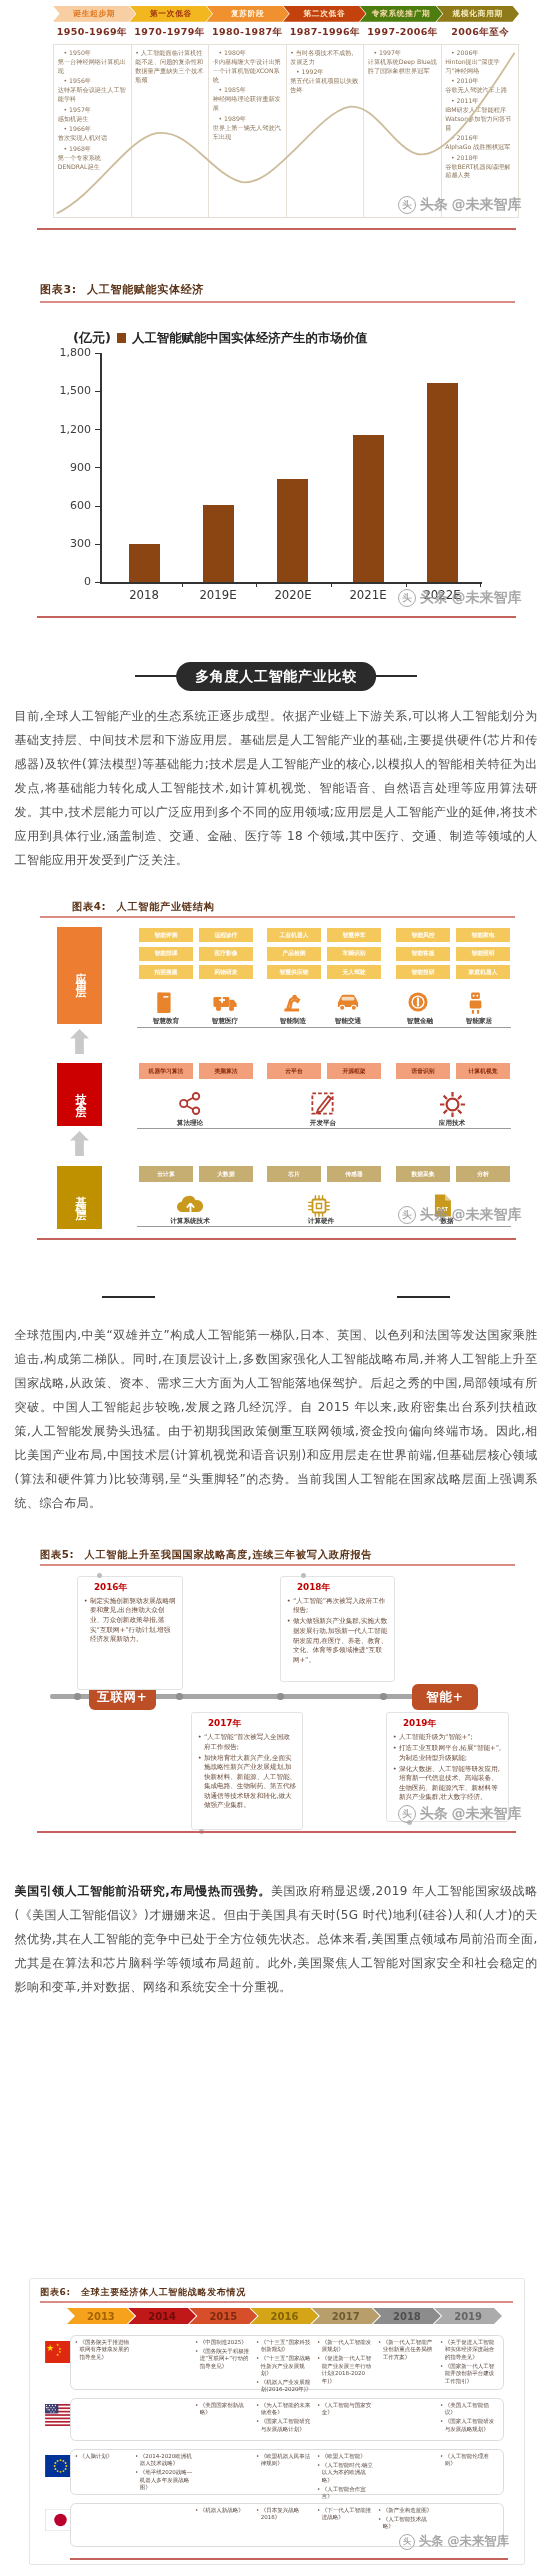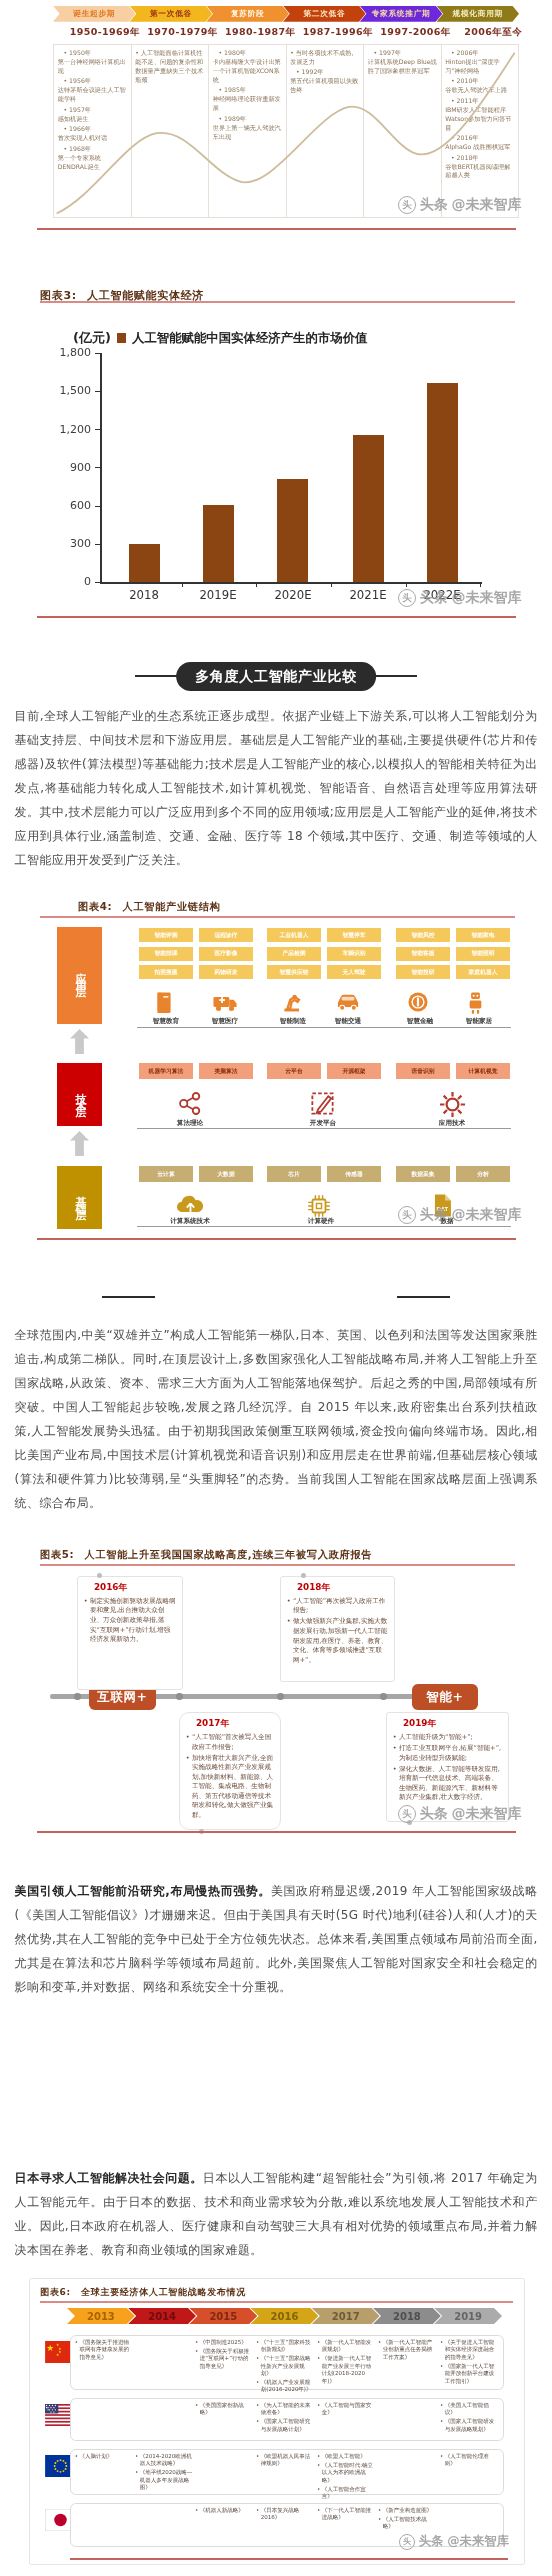--- a/index.html
+++ b/index.html
@@ -20,21 +20,21 @@
         justify-content:center;height:29px;padding:0 19px;white-space:nowrap;}
   .pill-line{position:absolute;height:1.5px;background:#2B2B2B;top:14px;width:53px;}
   .para{position:absolute;left:14.6px;width:523px;font-size:12px;line-height:24px;
         color:#4D4D4D;text-align:justify;letter-spacing:0.4px;}
   .para b{color:#262626;}
   
   #fig1-chevrons{position:absolute;left:53px;top:5.8px;width:466px;height:16px;display:flex;}
   .f1-chev{flex:1;display:flex;align-items:center;justify-content:center;font-size:7.7px;
            font-weight:bold;letter-spacing:0.7px;margin-left:-5.8px;
            clip-path:polygon(0 0,calc(100% - 6.6px) 0,100% 50%,calc(100% - 6.6px) 100%,0 100%,6.6px 50%);}
-  #fig1-years{position:absolute;left:66px;top:26px;width:466px;display:flex;}
+  #fig1-years{position:absolute;left:53px;top:26px;width:466px;display:flex;}
   .f1-year{flex:1;text-align:center;font-size:9.5px;font-weight:bold;color:#7B2E20;letter-spacing:0.4px;}
   #fig1-cols{position:absolute;left:53px;top:44px;width:466px;height:174px;display:flex;}
   .f1-col{flex:1;border:0.7px solid #E7E0D8;border-left:none;padding:3.7px 3.7px;box-sizing:border-box;}
   .f1-col:first-child{border-left:0.7px solid #E7E0D8;}
   .f1-li{font-size:6.2px;line-height:1.45;color:#8A7358;margin-bottom:1.5px;}
   .f1-li .yr{display:block;text-align:left;padding-left:5.8px;}
   #fig1-wave{position:absolute;left:53px;top:44px;pointer-events:none;}
   
   .ytick{position:absolute;right:460px;width:51px;text-align:right;font-size:11px;color:#3d3d3d;}
   .bar{position:absolute;}
@@ -77,21 +77,21 @@
 <body>
 
 <div id="page">
 
   <div id="fig1">
     <div id="fig1-chevrons">
         <div class="f1-chev" style="background: rgb(247, 207, 163); color: rgb(224, 120, 32); margin-left: 0px;">诞生起步期</div>
         <div class="f1-chev" style="background: rgb(242, 182, 31); color: rgb(156, 47, 18);">第一次低谷</div>
         <div class="f1-chev" style="background: rgb(240, 144, 46); color: rgb(255, 246, 230); text-align: right;">复苏阶段</div>
         <div class="f1-chev" style="background: #c2410c; color: rgb(255, 233, 201);">第二次低谷</div>
-        <div class="f1-chev" style="background: #6d28d9; color: rgb(245, 217, 168);">专家系统推广期</div>
+        <div class="f1-chev" style="background: #4d7c0f; color: rgb(245, 217, 168);">专家系统推广期</div>
         <div class="f1-chev" style="background: rgb(143, 122, 26); color: rgb(245, 236, 192);">规模化商用期</div>
       </div>
     <div id="fig1-years">
         <div class="f1-year">1950-1969年</div>
         <div class="f1-year">1970-1979年</div>
         <div class="f1-year">1980-1987年</div>
         <div class="f1-year">1987-1996年</div>
         <div class="f1-year">1997-2006年</div>
         <div class="f1-year">2006年至今</div>
       </div>
@@ -132,21 +132,21 @@
                C 540 163, 600 60, 632 12" fill="none" stroke="#CDBD9C" stroke-width="2.5"></path>
     </svg>
     <div class="watermark" style="left:398px;top:196px;">
       <span class="wm-badge">头</span>
       <span>头条</span>
       <span>@未来智库</span>
     </div>
   </div>
   <div class="hr-red" style="left:37px;top:228px;width:479px;"></div>
 
-  <div class="fig-title" style="left:40px;top:288px;">
+  <div class="fig-title" style="left:40px;top:282px;">
     <span class="fig-label">图表3:</span><span>人工智能赋能实体经济</span>
   </div>
   <div class="fig-underline" style="left:40px;top:301px;width:475px;"></div>
 
   <div id="legend">
     <span style="font-weight:bold;font-size:13px;">(亿元)</span>
     <span class="swatch" id="legend-swatch" style="background: rgb(138, 69, 19);"></span>
     <span>人工智能赋能中国实体经济产生的市场价值</span>
   </div>
   <div id="chart3">
@@ -191,21 +191,21 @@
 
   <div class="pill" style="left:50%;transform:translateX(-50%);top:662px;">
     <span>多角度人工智能产业比较</span>
   </div>
   <div class="pill-line" style="left:135px;top:675px;"></div>
   <div class="pill-line" style="left:364px;top:675px;"></div>
   <div class="para" style="top:704px;">
     <span>目前,全球人工智能产业的生态系统正逐步成型。依据产业链上下游关系,可以将人工智能划分为基础支持层、中间技术层和下游应用层。基础层是人工智能产业的基础,主要提供硬件(芯片和传感器)及软件(算法模型)等基础能力;技术层是人工智能产业的核心,以模拟人的智能相关特征为出发点,将基础能力转化成人工智能技术,如计算机视觉、智能语音、自然语言处理等应用算法研发。其中,技术层能力可以广泛应用到多个不同的应用领域;应用层是人工智能产业的延伸,将技术应用到具体行业,涵盖制造、交通、金融、医疗等 18 个领域,其中医疗、交通、制造等领域的人工智能应用开发受到广泛关注。</span>
   </div>
 
-  <div class="fig-title" style="left:34px;top:900px;font-size:10.2px;padding-left:44px;">
+  <div class="fig-title" style="left:28px;top:900px;font-size:10.2px;padding-left:44px;">
     <span class="fig-label">图表4:</span><span>人工智能产业链结构</span>
   </div>
   <div class="fig-underline" style="left:40px;top:916px;width:475px;"></div>
   <div id="fig4" class="abs" style="left:0;top:921px;width:552px;height:321px;">
       <div class="layer-block" style="top: 5.8px; height: 97px; background: rgb(237, 125, 49);">
         <span>应用层</span>
       </div>
       <div class="layer-block" style="top: 142px; height: 63px; background: rgb(204, 0, 0);">
         <span>技术层</span>
       </div>
@@ -372,21 +372,21 @@
         <div class="f5-li">
           <span class="dot">•</span>
           <span>“人工智能”再次被写入政府工作报告;</span>
         </div>
         <div class="f5-li">
           <span class="dot">•</span>
           <span>做大做强新兴产业集群,实施大数据发展行动,加强新一代人工智能研发应用,在医疗、养老、教育、文化、体育等多领域推进“互联网+”。</span>
         </div>
       </div>
       <div class="f5-dot" style="left: 301px; top: 2.9px; width: 5.1px; height: 5.1px; background: rgb(189, 189, 189);"></div>
-      <div class="f5-box" style="left: 179px; top: 142px; width: 102px; height: 118px; border-radius: 10px;">
+      <div class="f5-box" style="left: 191px; top: 142px; width: 112px; height: 118px;">
         <div class="f5-year">2017年</div>
         <div class="f5-li">
           <span class="dot">•</span>
           <span>“人工智能”首次被写入全国政府工作报告;</span>
         </div>
         <div class="f5-li">
           <span class="dot">•</span>
           <span>加快培育壮大新兴产业,全面实施战略性新兴产业发展规划,加快新材料、新能源、人工智能、集成电路、生物制药、第五代移动通信等技术研发和转化,做大做强产业集群。</span>
         </div>
       </div>
@@ -410,23 +410,20 @@
     </div>
   <div class="watermark" style="left:398px;top:1805px;">
     <span class="wm-badge">头</span>
     <span>头条</span>
     <span>@未来智库</span>
   </div>
   <div class="hr-red" style="left:37px;top:1831px;width:479px;"></div>
 
   <div class="para" style="top:1879px;">
     <b>美国引领人工智能前沿研究,布局慢热而强势。</b><span>美国政府稍显迟缓,2019 年人工智能国家级战略(《美国人工智能倡议》)才姗姗来迟。但由于美国具有天时(5G 时代)地利(硅谷)人和(人才)的天然优势,其在人工智能的竞争中已处于全方位领先状态。总体来看,美国重点领域布局前沿而全面,尤其是在算法和芯片脑科学等领域布局超前。此外,美国聚焦人工智能对国家安全和社会稳定的影响和变革,并对数据、网络和系统安全十分重视。</span>
-  </div>
-  <div class="para" style="top:2166px;">
-    <b>日本寻求人工智能解决社会问题。</b><span>日本以人工智能构建“超智能社会”为引领,将 2017 年确定为人工智能元年。由于日本的数据、技术和商业需求较为分散,难以系统地发展人工智能技术和产业。因此,日本政府在机器人、医疗健康和自动驾驶三大具有相对优势的领域重点布局,并着力解决本国在养老、教育和商业领域的国家难题。</span>
   </div>
 
   <div id="fig6">
     <div class="fig-title" style="left:10.2px;top:7.3px;font-size:9px;">
       <span class="fig-label">图表6:</span><span>全球主要经济体人工智能战略发布情况</span>
     </div>
     <div class="fig-underline" style="left:10.2px;top:22px;width:473px;"></div>
     <div id="fig6-chevrons">
         <div class="f6-chev" style="background: rgb(246, 162, 29); color: rgb(165, 100, 0); margin-left: 0px;">2013</div>
         <div class="f6-chev" style="background: rgb(192, 24, 24); color: rgb(110, 12, 12);">2014</div>

